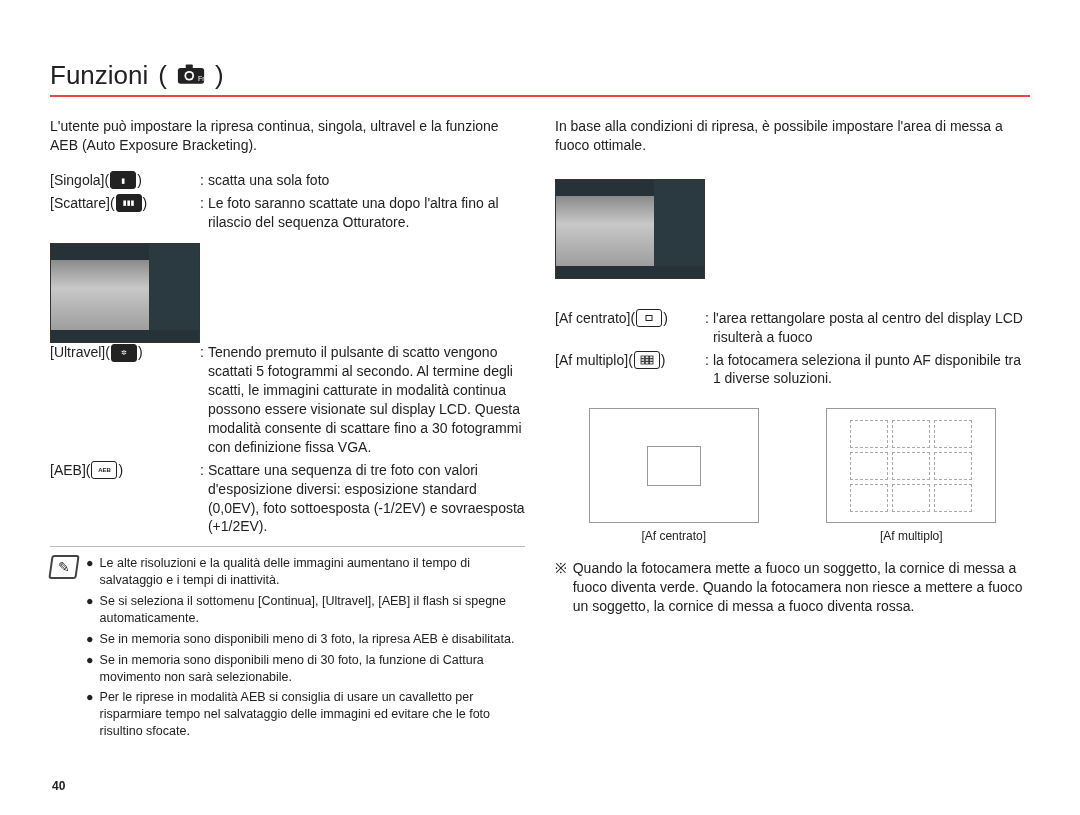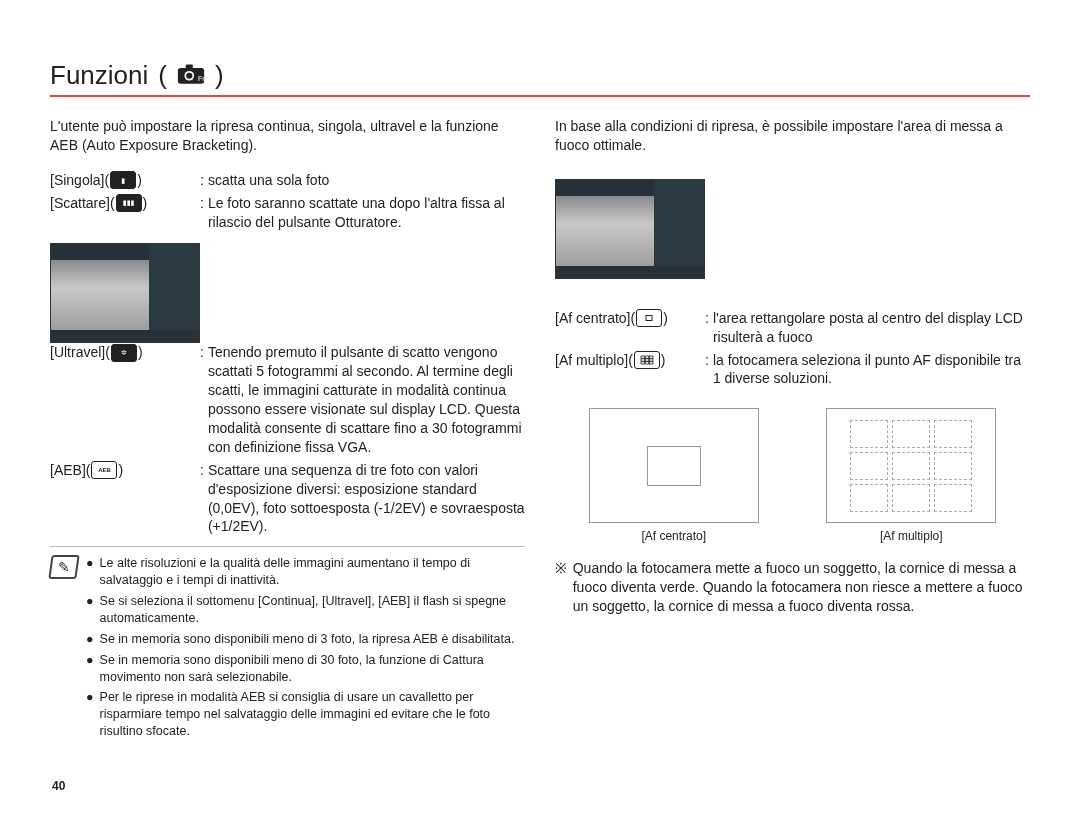--- a/index.html
+++ b/index.html
@@ -81,21 +81,21 @@
                 <span>scatta una sola foto</span>
               </span>
           </div>
           <div class="opt-row">
             <span class="opt-label nar">
               <span>[Scattare]</span>
               <span class="bracket-icon">(<span class="small-ico black">▮▮▮</span>)</span>
             </span>
             <span class="opt-desc">
                 <span class="opt-colon">:</span>
-                <span>Le foto saranno scattate una dopo l'altra fissa al rilascio del pulsante Otturatore.</span>
+                <span>Le foto saranno scattate una dopo l'altra fino al rilascio del sequenza Otturatore.</span>
               </span>
           </div>
         </div>
         <div class="lcd-thumb">
           <div class="lcd-top"></div>
             <div class="lcd-img"></div>
             <div class="lcd-side"></div>
             <div class="lcd-bot"></div>
         </div>
       </div>

